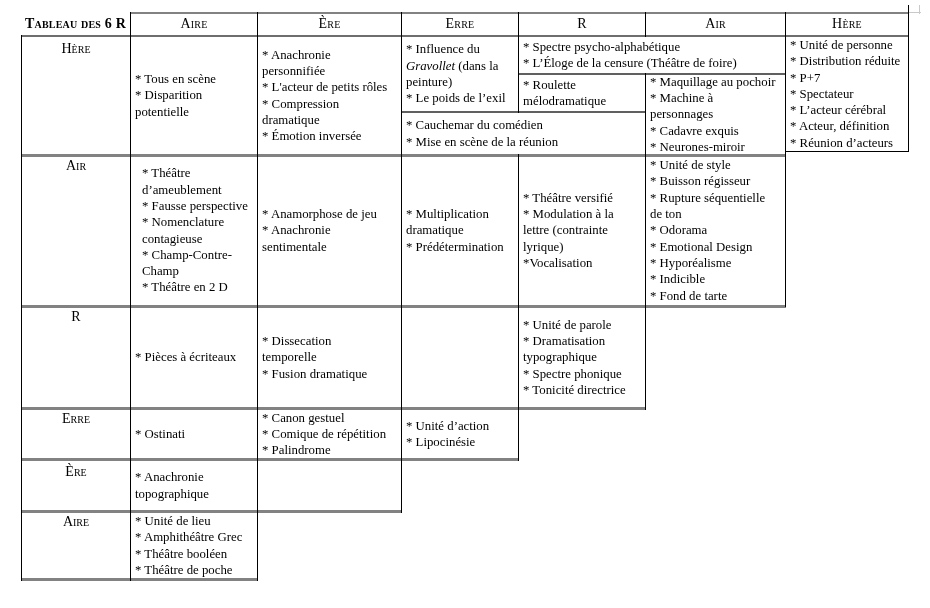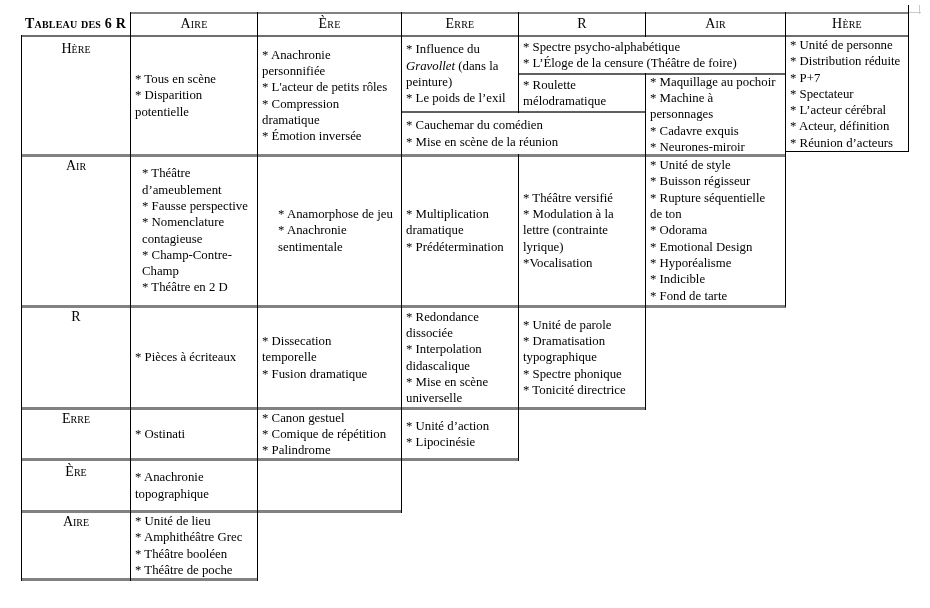--- a/index.html
+++ b/index.html
@@ -111,21 +111,21 @@
   <div class="cell" style="left:138px;top:156px;width:126px;height:149px;">
     <div class="cell-inner">* Théâtre
 d’ameublement
 * Fausse perspective
 * Nomenclature
 contagieuse
 * Champ-Contre-
 Champ
 * Théâtre en 2 D</div>
   </div>
-  <div class="cell" style="left:274px;top:156px;width:143px;height:149px;">
+  <div class="cell" style="left:258px;top:156px;width:143px;height:149px;">
     <div class="cell-inner">* Anamorphose de jeu
 * Anachronie
 sentimentale</div>
   </div>
   <div class="cell" style="left:402px;top:156px;width:116px;height:149px;">
     <div class="cell-inner">* Multiplication
 dramatique
 * Prédétermination</div>
   </div>
   <div class="cell" style="left:519px;top:156px;width:126px;height:149px;">
@@ -147,28 +147,20 @@
 * Fond de tarte</div>
   </div>
 
   <div class="cell" style="left:131px;top:308px;width:126px;height:99px;">
     <div class="cell-inner">* Pièces à écriteaux</div>
   </div>
   <div class="cell" style="left:258px;top:308px;width:143px;height:99px;">
     <div class="cell-inner">* Dissecation
 temporelle
 * Fusion dramatique</div>
-  </div>
-  <div class="cell" style="left:402px;top:308px;width:116px;height:99px;">
-    <div class="cell-inner">* Redondance
-dissociée
-* Interpolation
-didascalique
-* Mise en scène
-universelle</div>
   </div>
   <div class="cell" style="left:519px;top:308px;width:126px;height:99px;">
     <div class="cell-inner">* Unité de parole
 * Dramatisation
 typographique
 * Spectre phonique
 * Tonicité directrice</div>
   </div>
 
   <div class="cell" style="left:131px;top:410px;width:126px;height:48px;">

